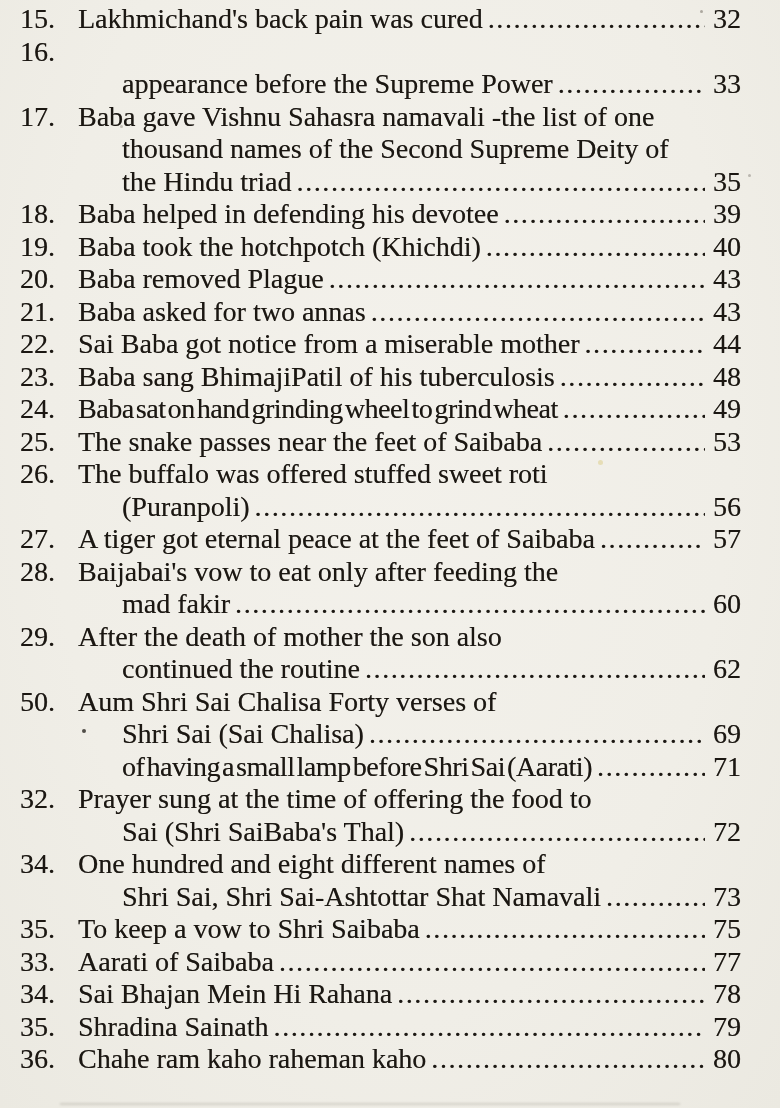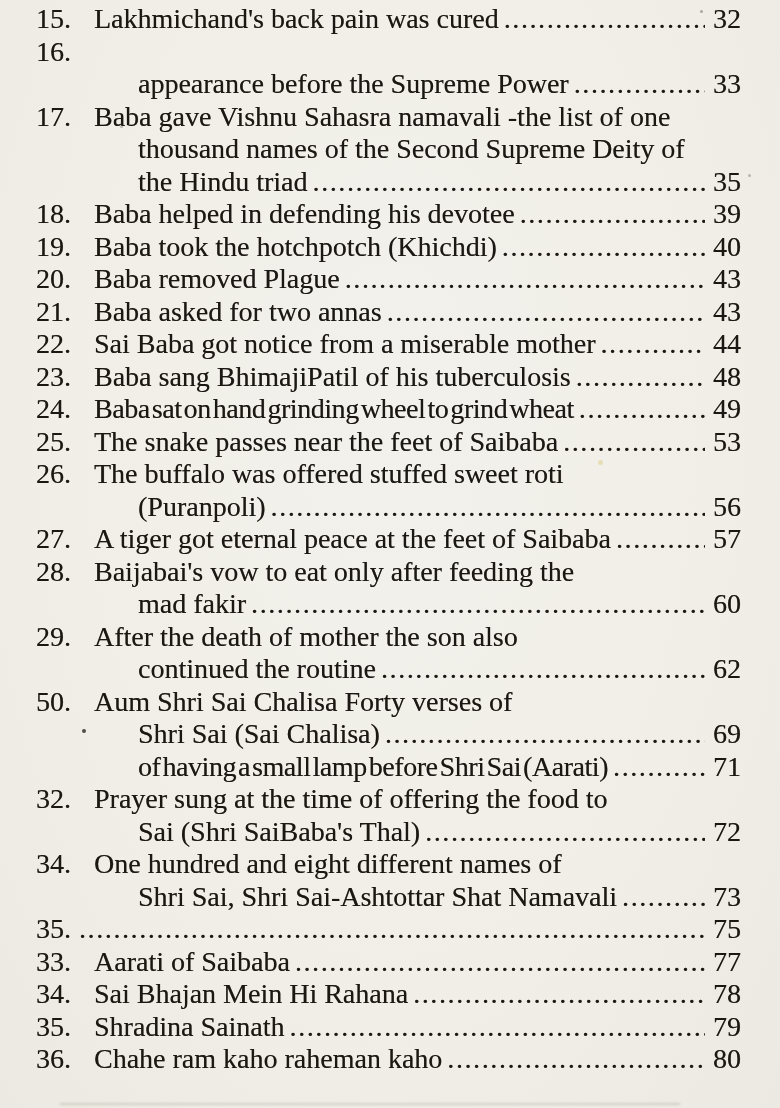--- a/index.html
+++ b/index.html
@@ -13,21 +13,21 @@
     background: radial-gradient(ellipse at 50% 38%, #f3f1eb 0%, #f0eee7 62%, #ebe9e1 100%);
     font-family: "Liberation Serif", "DejaVu Serif", serif;
     color: #1b1712;
     position: relative;
   }
   .page {
     position: relative;
     width: 100%;
     height: 100%;
     box-sizing: border-box;
-    padding: 3px 36px 0 36px;
+    padding: 3px 36px 0 20px;
   }
   .row {
     display: flex;
     align-items: baseline;
     font-size: 28px;
     line-height: 32.5px;
     white-space: nowrap;
     text-shadow: 0.2px 0.3px 0.6px rgba(27, 23, 18, 0.55);
   }
   .num {
@@ -235,20 +235,21 @@
         <span class="text">One hundred and eight different names of</span>
       </div>
       <div class="row">
         <span class="indent"></span>
         <span class="text">Shri Sai, Shri Sai-Ashtottar Shat Namavali</span>
         <span class="leader">........................................................................................................................</span>
         <span class="pagenum">73</span>
       </div>
       <div class="row">
         <span class="num">35.</span>
+        <span class="text">To keep a vow to Shri Saibaba</span>
         <span class="leader">........................................................................................................................</span>
         <span class="pagenum">75</span>
       </div>
       <div class="row">
         <span class="num">33.</span>
         <span class="text">Aarati of Saibaba</span>
         <span class="leader">........................................................................................................................</span>
         <span class="pagenum">77</span>
       </div>
       <div class="row">

